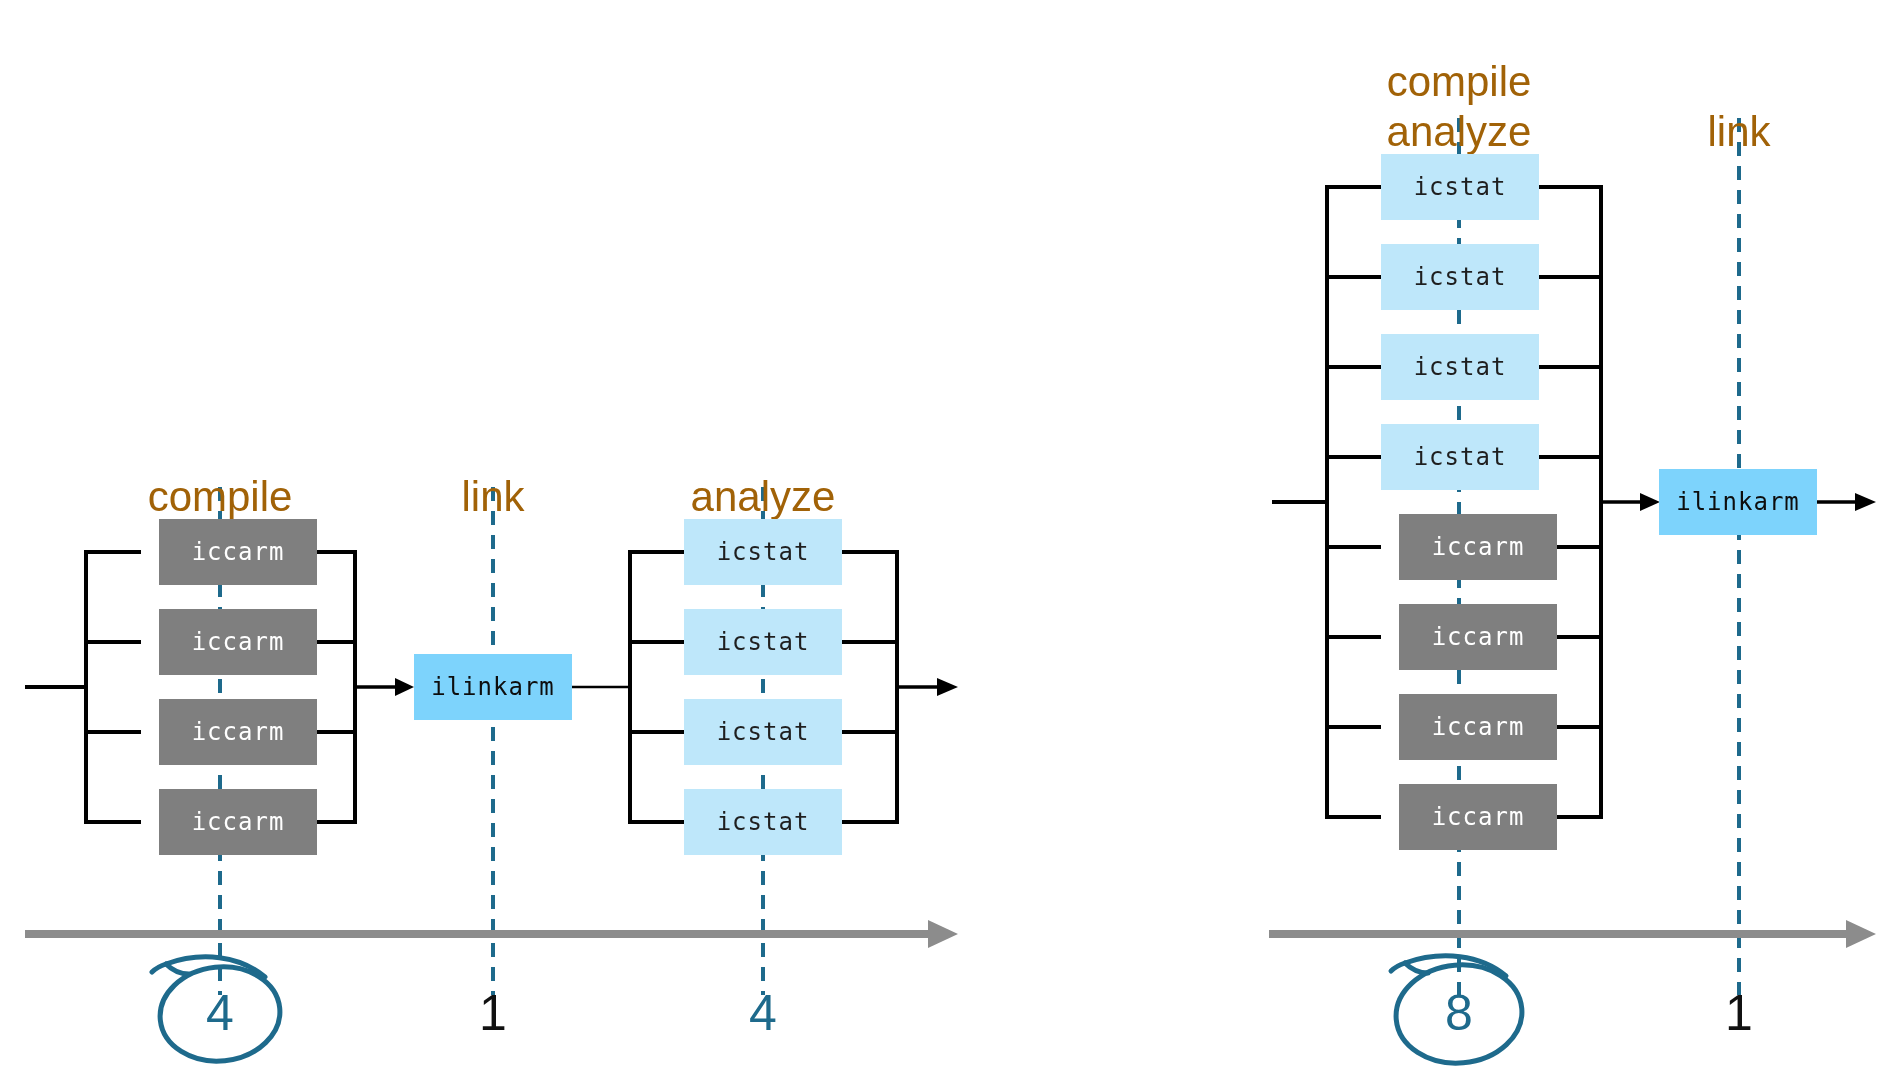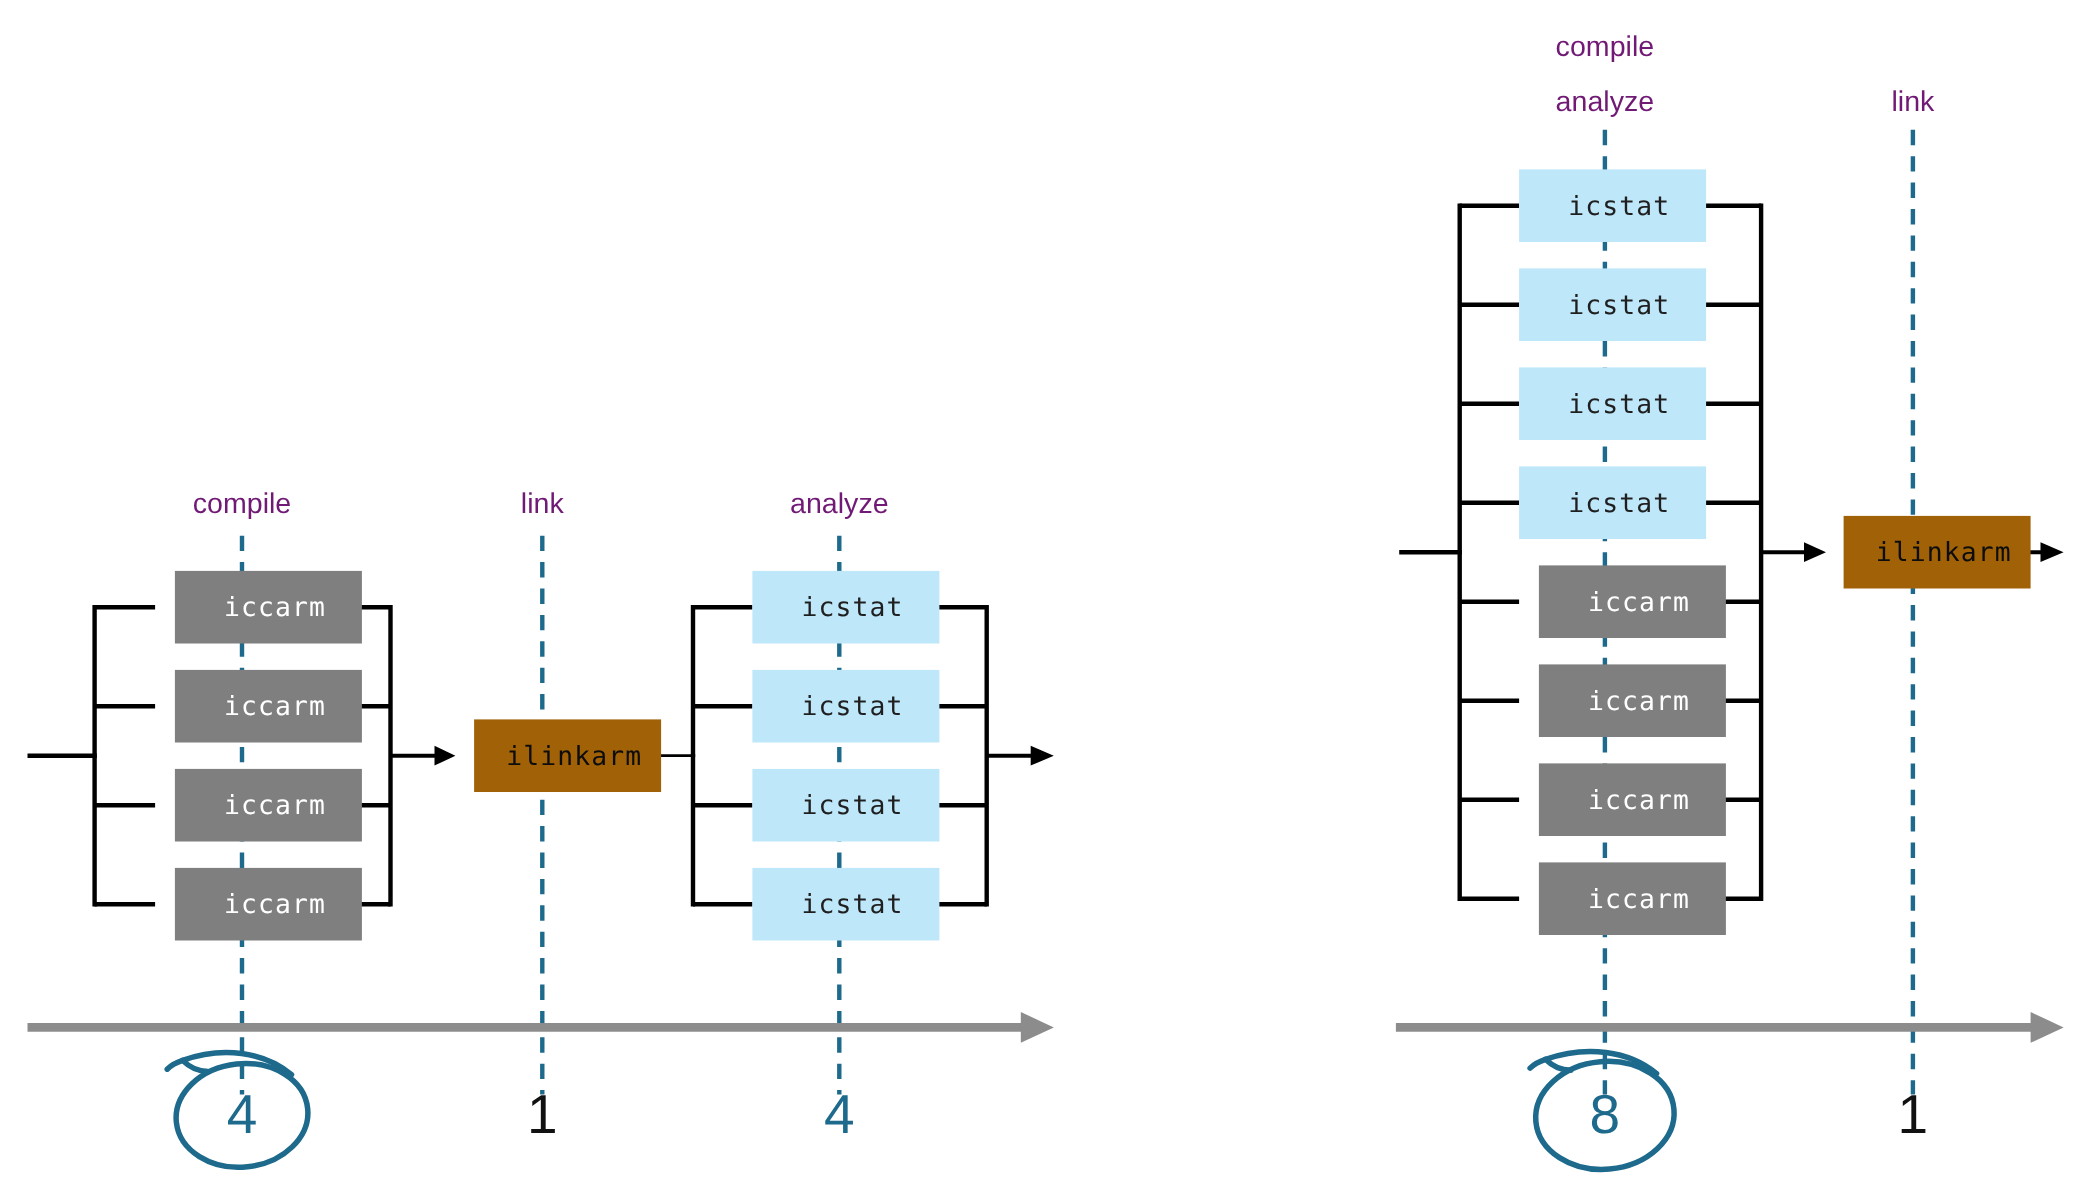--- a/index.html
+++ b/index.html
@@ -9,29 +9,29 @@
     background:#ffffff;
     font-family:"Liberation Sans",sans-serif;
     overflow:hidden;
   }
   .layer{position:absolute;left:0;top:0;z-index:0;}
   .box{
     position:absolute;z-index:2;
     width:158px;height:66px;
     display:flex;align-items:center;justify-content:center;
     font-family:"DejaVu Sans Mono",monospace;
-    font-size:24px;letter-spacing:1px;padding-left:12px;
+    font-size:24px;letter-spacing:1px;
   }
   .box.gray{background:#7F7F7F;color:#ffffff;margin-left:18px;}
   .box.blue{background:#BEE7FA;color:#1f1f1f;}
-  .box.orange{background:#a16207;color:#0d0d0d;margin-left:17px;}
+  .box.orange{background:#7dd3fc;color:#0d0d0d;}
   .col-label{
     position:absolute;z-index:2;
     width:260px;text-align:center;
-    font-size:26px;color:#701a75;line-height:40px;
+    font-size:42px;color:#a16207;line-height:40px;margin-top:40px;
   }
   .count{
     position:absolute;z-index:3;
     width:160px;text-align:center;
     font-size:50px;line-height:60px;
   }
   .count.teal{color:#1E6A8C;}
   .count.black{color:#111111;}
 </style>
 </head>

